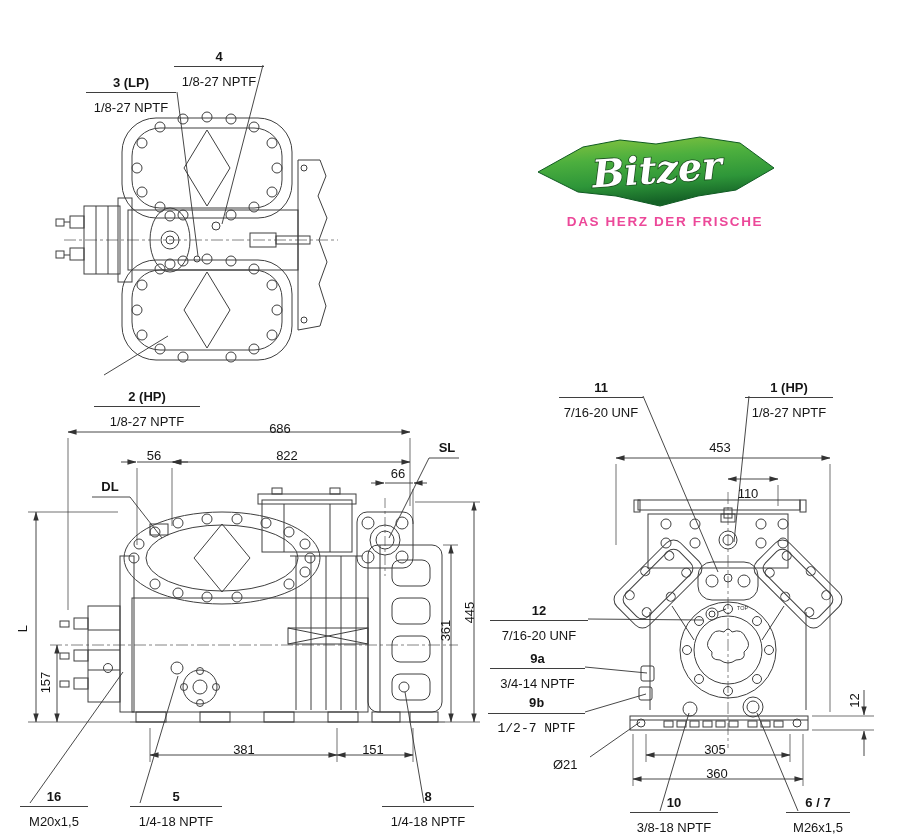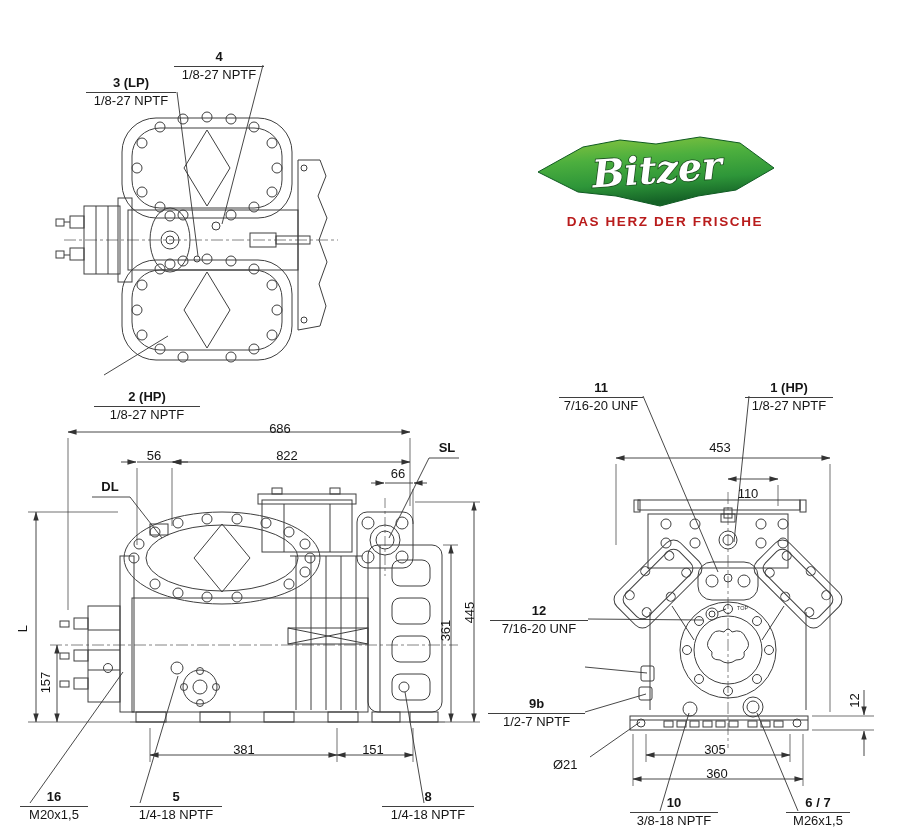--- a/index.html
+++ b/index.html
@@ -1,21 +1,21 @@
 <!DOCTYPE html>
 <html><head>
 <meta charset="utf-8">
 <style>
   html,body{margin:0;padding:0;background:#fff;}
   .canvas{position:relative;width:900px;height:840px;background:#ffffff;overflow:hidden;
           font-family:"Liberation Sans",sans-serif;color:#151515;}
   svg{position:absolute;left:0;top:0;}
   .lbl{position:absolute;text-align:center;font-size:13px;line-height:1.12;z-index:5;}
   .lbl .num{font-weight:bold;border-bottom:1.4px solid #3f3f3f;padding:0 3px 1px 3px;}
-  .lbl .spec{padding-top:1px;}
+  .lbl .spec{padding-top:8px;}
   .dim{position:absolute;font-size:13px;text-align:center;z-index:5;white-space:nowrap;}
   .vert{transform:rotate(-90deg);}
   .bold{font-weight:bold;}
   .left{text-align:left;}
   .tagline{position:absolute;font-weight:bold;font-size:13.5px;letter-spacing:1.6px;
            text-align:center;z-index:5;}
 </style>
 </head>
 <body>
 
@@ -384,21 +384,21 @@
       <linearGradient id="lg" x1="0" y1="0" x2="0.25" y2="1">
         <stop offset="0" stop-color="#8dc63f"></stop>
         <stop offset="0.38" stop-color="#4caf3e"></stop>
         <stop offset="0.72" stop-color="#2e9639"></stop>
         <stop offset="1" stop-color="#156327"></stop>
       </linearGradient>
     </defs>
     <polygon points="0,38 45,13 82,6 118,10 162,3 202,9 236,34 198,56 160,62 122,72 78,62 40,58" fill="url(#lg)" stroke="#0f5a22" stroke-width="1"></polygon>
     <text x="120" y="49" text-anchor="middle" transform="rotate(-4 120 49)" font-family="DejaVu Serif, serif" font-style="italic" font-weight="bold" font-size="38" fill="#ffffff" stroke="#1d4d20" stroke-width="1.6" style="paint-order:stroke;">Bitzer</text>
   </svg>
-  <div class="tagline" style="left:558px;top:214px;width:214px;color:#b91c1c;">DAS HERZ DER FRISCHE</div>
+  <div class="tagline" style="left:558px;top:214px;width:214px;color:#ec4899;">DAS HERZ DER FRISCHE</div>
 
   <div class="lbl" style="left:174px;top:50px;width:90px;">
     <div class="num">4</div>
     <div class="spec">1/8-27 NPTF</div>
   </div>
   <div class="lbl" style="left:86px;top:76px;width:90px;">
     <div class="num">3 (LP)</div>
     <div class="spec">1/8-27 NPTF</div>
   </div>
   <div class="lbl" style="left:94px;top:362px;width:106px;margin-top:28px;">
@@ -410,21 +410,25 @@
     <div class="spec">7/16-20 UNF</div>
   </div>
   <div class="lbl" style="left:745px;top:381px;width:88px;">
     <div class="num">1 (HP)</div>
     <div class="spec">1/8-27 NPTF</div>
   </div>
   <div class="lbl" style="left:490px;top:604px;width:98px;">
     <div class="num">12</div>
     <div class="spec">7/16-20 UNF</div>
   </div>
-  <div class="lbl" style="left:488px;top:697px;width:97px;">
+  <div class="lbl" style="left:490px;top:652px;width:95px;">
+    <div class="num">9a</div>
+    <div class="spec">3/4-14 NPTF</div>
+  </div>
+  <div class="lbl" style="left:488px;top:697px;width:97px;font-family:Liberation Mono, monospace;">
     <div class="num">9b</div>
     <div class="spec">1/2-7 NPTF</div>
   </div>
   <div class="lbl" style="left:20px;top:790px;width:68px;">
     <div class="num">16</div>
     <div class="spec">M20x1,5</div>
   </div>
   <div class="lbl" style="left:130px;top:790px;width:92px;">
     <div class="num">5</div>
     <div class="spec">1/4-18 NPTF</div>

